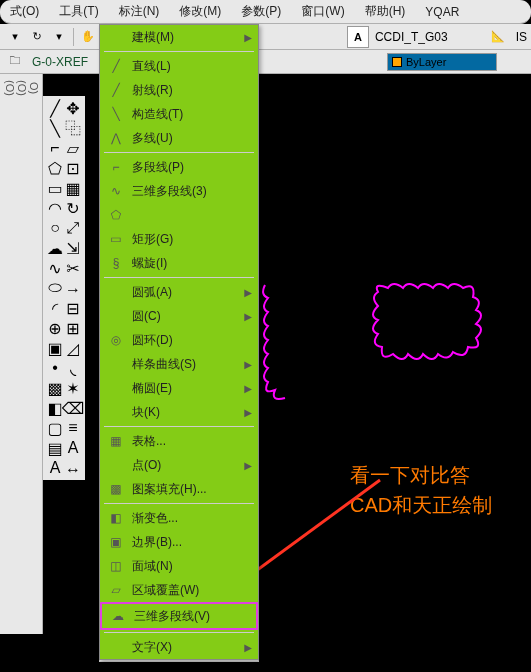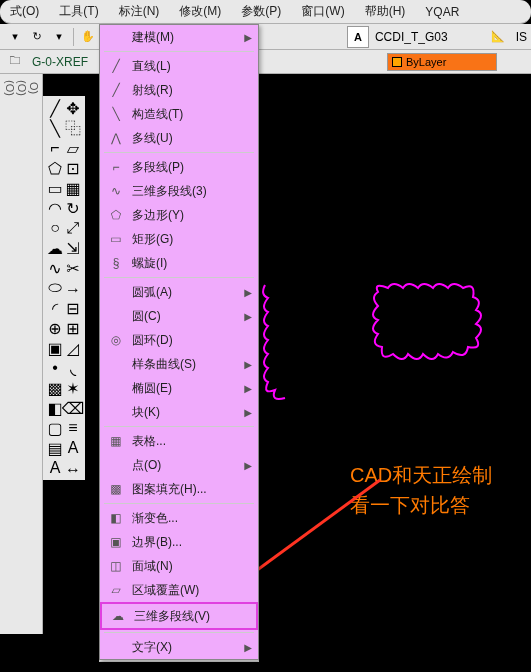--- a/index.html
+++ b/index.html
@@ -8,36 +8,36 @@
   .menubar { background: #e8e8e8; height: 24px; display: flex; align-items: center; border-bottom: 1px solid #b0b0b0; font-size: 12px; color: #222; border-radius: 11px; }
   .menubar-item { padding: 0 10px; height: 100%; display: flex; align-items: center; cursor: pointer; }
   .menubar-item.highlighted { border: 2px solid #e040e0; }
 
   .toolbar { background: #e8e8e8; height: 26px; display: flex; align-items: center; border-bottom: 1px solid #b0b0b0; font-size: 11px; padding: 0 4px; }
   .toolbar2 { background: #e8e8e8; height: 24px; display: flex; align-items: center; border-bottom: 1px solid #b0b0b0; font-size: 11px; padding: 0 4px; }
 
   .tb-btn { width: 22px; height: 22px; display: flex; align-items: center; justify-content: center; border: 1px solid transparent; }
   .tb-sep { width: 1px; height: 18px; background: #b0b0b0; margin: 0 3px; }
   .tb-text { color: #000000; margin-left: 6px; font-size: 12px; }
-  .layer-combo { background: #f97316; border: 1px solid #999; height: 18px; padding: 0 4px; display: flex; align-items: center; font-size: 11px; margin-left: 4px; width: 110px; }
+  .layer-combo { background: #0369a1; border: 1px solid #999; height: 18px; padding: 0 4px; display: flex; align-items: center; font-size: 11px; margin-left: 4px; width: 110px; }
   .layer-combo .sq { width: 10px; height: 10px; background: #ffa500; border: 1px solid #000; margin-right: 4px; }
 
   .canvas-area { position: absolute; top: 74px; left: 85px; right: 0; bottom: 0; background: #000; }
   .tab-strip { position: absolute; top: 74px; left: 85px; height: 22px; display: flex; align-items: center; font-size: 12px; }
   .tab-att { background: #fff; color: #06c; padding: 2px 6px; border: 1px solid #ccc; }
 
   .left-toolbar { position: absolute; top: 96px; left: 43px; width: 42px; background: #e8e8e8; display: flex; flex-direction: column; align-items: center; padding: 2px; }
   .left-toolbar .col2 { display: flex; }
   .lt-btn { width: 18px; height: 20px; display: flex; align-items: center; justify-content: center; }
 
   .far-left { position: absolute; top: 74px; left: 0; width: 43px; height: 560px; background: #e8e8e8; border-right: 1px solid #b0b0b0; }
   .far-left-txt { writing-mode: vertical-lr; font-size: 11px; color: #555; margin-top: 6px; margin-left: 4px; display:flex; flex-direction:column; align-items:center; }
   .far-left-txt span { transform: rotate(0deg); margin-bottom: 6px; }
 
-  .dropdown { position: absolute; top: 24px; left: 99px; width: 160px; background: #f0abfc; border: 1px solid #888; box-shadow: 2px 2px 4px rgba(0,0,0,.3); z-index: 20; font-size: 12px; color: #222; }
+  .dropdown { position: absolute; top: 24px; left: 99px; width: 160px; background: #84cc16; border: 1px solid #888; box-shadow: 2px 2px 4px rgba(0,0,0,.3); z-index: 20; font-size: 12px; color: #222; }
   .menu-row { display: flex; align-items: center; height: 24px; padding: 0 6px; cursor: pointer; }
   .menu-row.highlighted { border: 2px solid #e040e0; height: 28px; }
   .menu-icon { width: 20px; display: flex; justify-content: center; color: #555; }
   .menu-label { flex: 1; padding-left: 6px; }
   .menu-arrow { font-size: 10px; color: #555; }
   .menu-sep { height: 1px; background: #ccc; margin: 2px 4px; }
   .annot-text { position: absolute; font-size: 20px; color: #ff7a00; line-height: 1.5; font-family: SimSun, serif; }
   .arrow-svg { position: absolute; pointer-events: none; }
 </style>
 </head>
@@ -175,22 +175,22 @@
 <div class="canvas-area"></div>
 
 <svg class="arrow-svg" style="left:260px;top:280px;" width="30" height="130">
   <path d="M 5 5 Q 0 15 8 18 Q 0 28 8 32 Q 0 42 8 46 Q 0 56 8 60 Q 0 70 8 74 Q 0 84 8 88 Q 0 98 8 102 Q 2 115 15 110 Q 10 122 25 118" stroke="#ff00ff" stroke-width="2" fill="none"></path>
 </svg>
 <svg class="arrow-svg" style="left:368px;top:282px;" width="120" height="90">
   <path d="M 10 10 Q 5 0 20 6 Q 25 -2 35 6 Q 40 -2 50 6 Q 55 -2 65 6 Q 70 -2 80 6 Q 85 -2 95 6 Q 108 0 105 15 Q 115 18 108 28 Q 118 32 108 42 Q 118 46 108 56 Q 115 68 100 65 Q 98 78 85 70 Q 80 80 70 72 Q 65 82 55 72 Q 50 82 40 72 Q 35 82 25 72 Q 12 80 14 65 Q 2 63 10 52 Q 0 48 10 38 Q 0 34 10 24 Q 2 15 10 10 Z" stroke="#ff00ff" stroke-width="2" fill="none"></path>
 </svg>
 
 <div class="annot-text" style="left:350px;top:460px;">
+  <div>看一下对比答</div>
   <div>CAD和天正绘制</div>
-  <div>看一下对比答</div>
 </div>
 
 <svg class="arrow-svg" style="left:200px;top:470px;" width="200" height="150">
   <defs>
       <marker id="ah" markerWidth="12" markerHeight="12" refX="2" refY="6" orient="auto">
         <path d="M0,0 L12,6 L0,12 L4,6 Z" fill="#ff3322"></path>
       </marker>
     </defs>
   <line x1="180" y1="10" x2="30" y2="120" stroke="#ff3322" stroke-width="3" marker-end="url(#ah)"></line>
 </svg>
@@ -222,21 +222,20 @@
   <div class="menu-row">
       <span class="menu-icon">⌐</span>
       <span class="menu-label">多段线(P)</span>
     </div>
   <div class="menu-row">
       <span class="menu-icon">∿</span>
       <span class="menu-label">三维多段线(3)</span>
     </div>
   <div class="menu-row">
       <span class="menu-icon">⬠</span>
-      <span class="menu-label">多边形(Y)</span>
     </div>
   <div class="menu-row">
       <span class="menu-icon">▭</span>
       <span class="menu-label">矩形(G)</span>
     </div>
   <div class="menu-row">
       <span class="menu-icon">§</span>
       <span class="menu-label">螺旋(I)</span>
     </div>
   <div class="menu-sep"></div>

